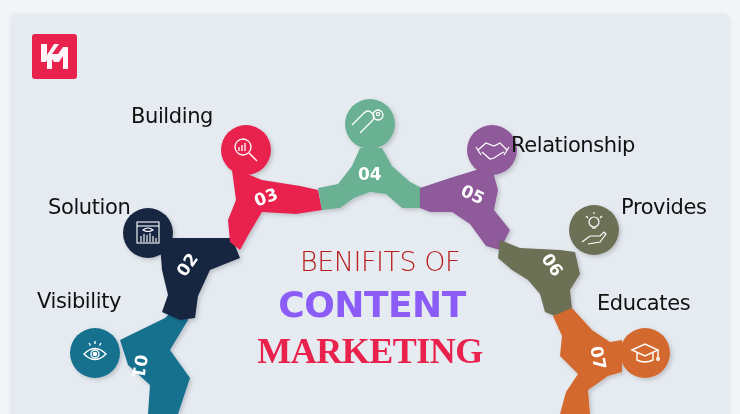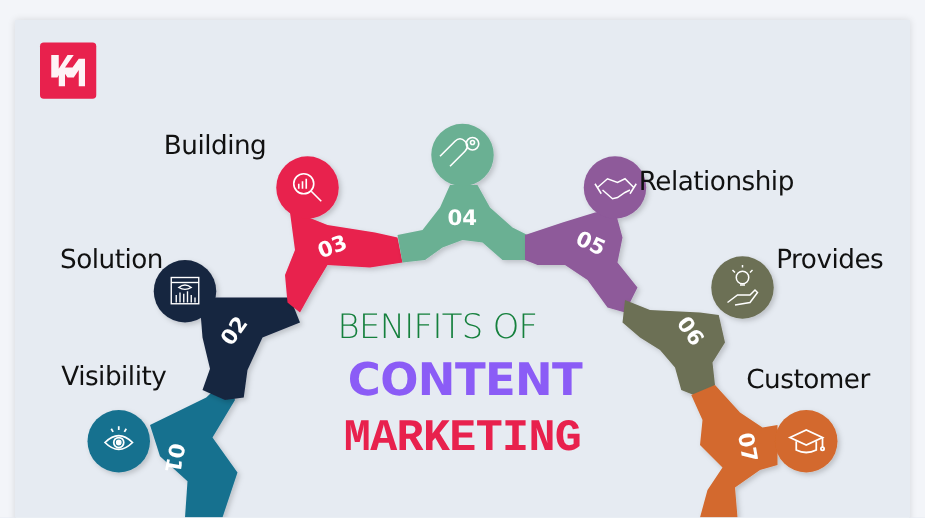--- a/index.html
+++ b/index.html
@@ -3,23 +3,23 @@
 <meta charset="utf-8">
 <style>
   html,body{margin:0;padding:0;}
   body{width:740px;height:414px;background:#f3f5f9;overflow:hidden;position:relative;font-family:"Liberation Sans",sans-serif;}
   .card{position:absolute;left:12px;top:16px;width:716px;height:420px;background:#e6ebf2;box-shadow:0 0 6px rgba(0,0,0,0.12);}
   .logo{position:absolute;left:32px;top:34px;width:45px;height:45px;background:#e8214d;border-radius:3px;}
   .logo svg{width:45px;height:45px;display:block;}
   .lbl{position:absolute;color:#111;font-size:21px;line-height:26px;font-family:"DejaVu Sans",sans-serif;letter-spacing:-0.4px;}
   .lbl.center{text-align:center;}
   .diagram{position:absolute;left:0;top:0;width:740px;height:414px;}
-  .title1{position:absolute;left:270px;top:246px;width:200px;text-align:left;font-size:27px;color:#15803d;font-family:"DejaVu Sans",sans-serif;letter-spacing:-0.5px;font-weight:300;}
+  .title1{position:absolute;left:260px;top:246px;width:200px;text-align:right;font-size:27px;color:#b91c1c;font-family:"DejaVu Sans",sans-serif;letter-spacing:-0.5px;font-weight:300;}
   .title2{position:absolute;left:262px;top:284px;width:220px;text-align:center;font-size:36px;color:#8b5cf6;font-weight:bold;font-family:"DejaVu Sans",sans-serif;letter-spacing:-0.5px;}
-  .title3{position:absolute;left:250px;top:330px;width:240px;text-align:center;font-size:36px;color:#e8214d;font-weight:bold;font-family:Liberation Mono, monospace;letter-spacing:-0.5px;}
+  .title3{position:absolute;left:250px;top:330px;width:240px;text-align:center;font-size:36px;color:#e8214d;font-weight:bold;font-family:Liberation Serif, serif;letter-spacing:-0.5px;}
   .num{font-family:"DejaVu Sans",sans-serif;font-weight:bold;font-size:17px;fill:#fff;}
 </style>
 </head>
 <body>
 
 <div class="card"></div>
 
 <div class="logo">
   <svg viewBox="0 0 45 45">
     <path d="M9 10 L15 10 L15 21 L22 10 L27 10 L20 20 L26 20 L31 13 L36 13 L36 35 L31 35 L31 22 L27 28 L22 28 L20 25 L20 35 L15 35 L15 26 L14 28 L9 28 Z" fill="#ffffff" opacity="0.95"></path>
@@ -122,28 +122,28 @@
       <line x1="602" y1="216" x2="600" y2="218"></line>
   </g>
   <g stroke="#fff" stroke-width="1.4" fill="none">
     <path d="M632 350 L645 344 L658 350 L645 356 Z"></path>
     <path d="M637 353 L637 360 Q645 364 653 360 L653 353"></path>
     <line x1="658" y1="350" x2="658" y2="358"></line>
     <circle cx="658" cy="359" r="1.3"></circle>
   </g>
 </svg>
 
-<div class="lbl" style="left:49px;top:288px;">Visibility</div>
+<div class="lbl" style="left:37px;top:288px;">Visibility</div>
 <div class="lbl" style="left:48px;top:194px;">Solution</div>
 <div class="lbl" style="left:131px;top:103px;">Building</div>
 <div class="lbl center" style="left:300px;top:38px;width:140px;">
 </div>
 <div class="lbl center" style="left:498px;top:100px;width:150px;margin-top:32px;">
   <div>Relationship</div>
 </div>
 <div class="lbl" style="left:621px;top:194px;">
   <div>Provides</div>
 </div>
-<div class="lbl" style="left:597px;top:290px;">Customer</div>
+<div class="lbl" style="left:597px;top:290px;">Educates</div>
 
 <div class="title1">BENIFITS OF</div>
 <div class="title2">CONTENT</div>
 <div class="title3">MARKETING</div>
 
 </body></html>

